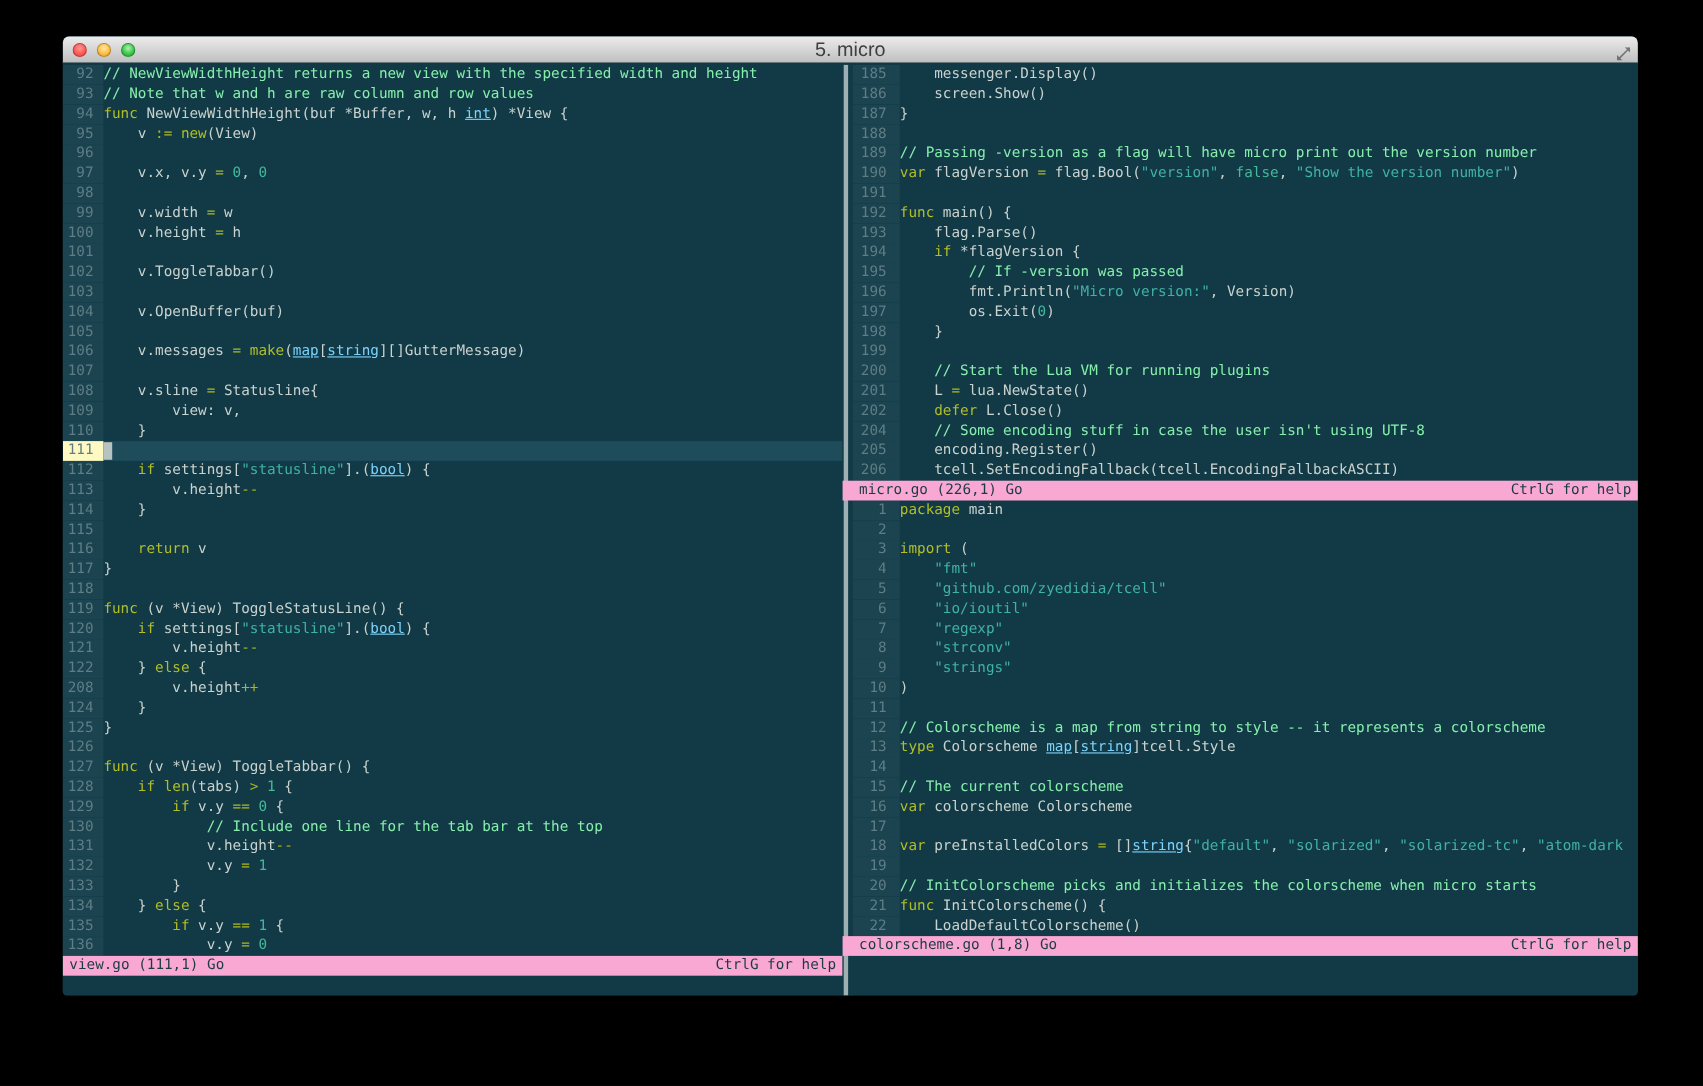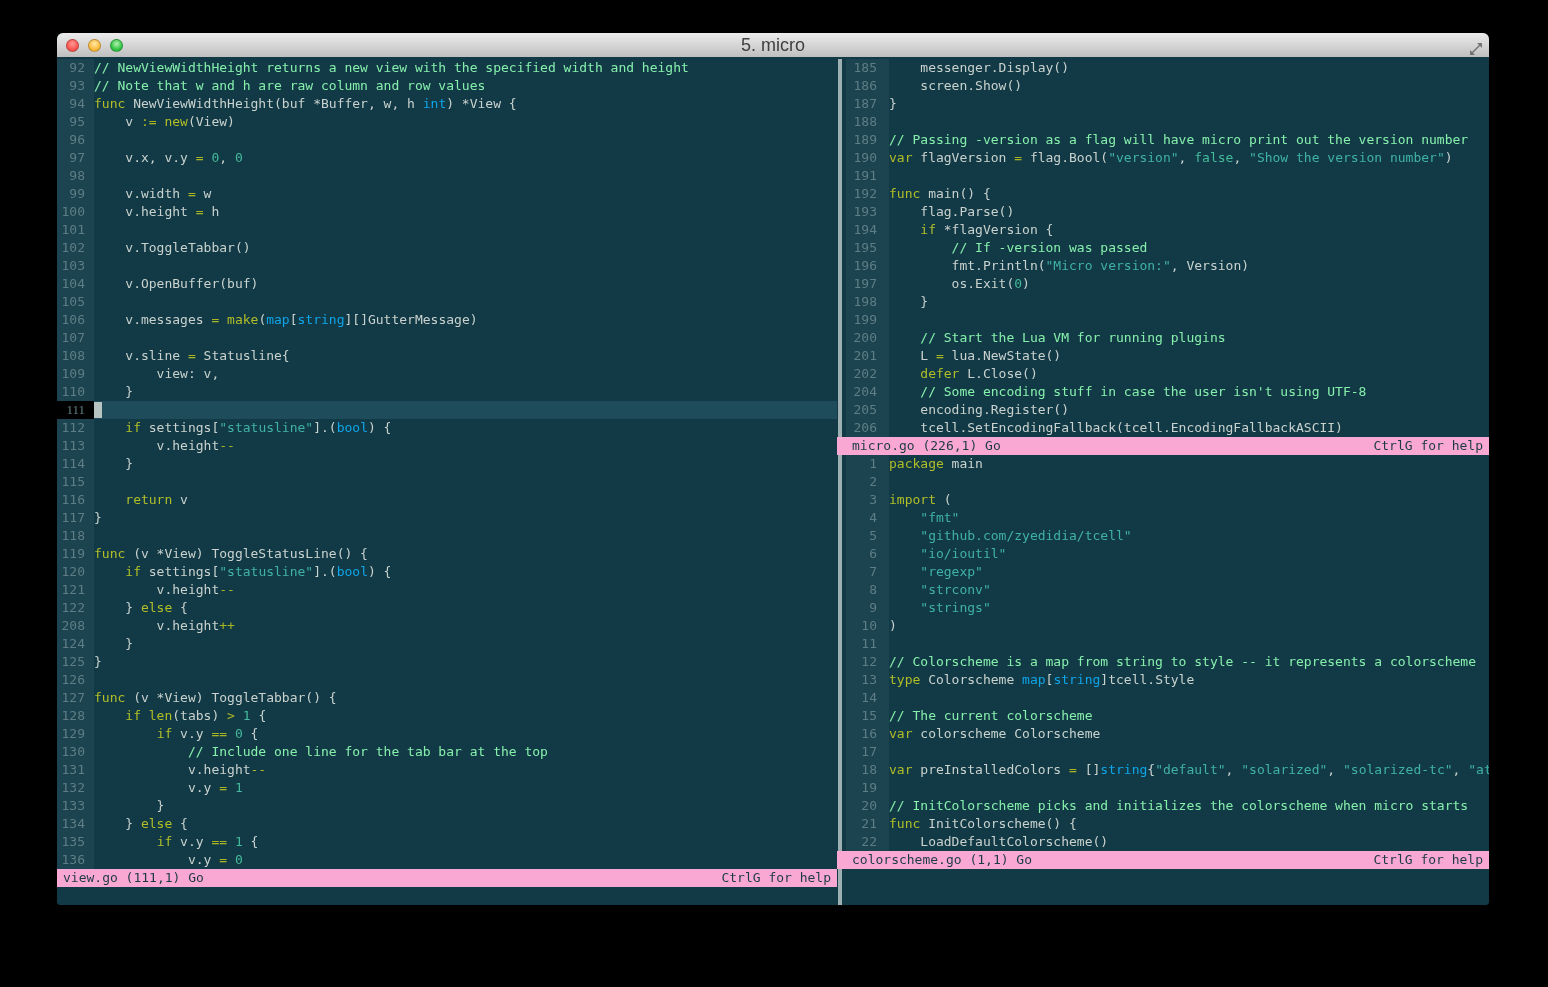--- a/index.html
+++ b/index.html
@@ -24,39 +24,39 @@
   .tl.grn{background:radial-gradient(circle at 50% 35%,#b6f0b0,#33c748 60%,#27a437);}
   #resize-glyph{position:absolute;right:7px;top:6px;opacity:.75;}
   
   #term{
     position:absolute;top:24px;left:0;right:0;bottom:0;
     background:#123a46;
     font-family:"DejaVu Sans Mono","Liberation Mono",monospace;
     font-size:13px;line-height:18px;
   }
   #main{display:flex;height:846px;padding-top:2px;box-sizing:content-box;}
-  #pane-left{width:780px;flex:none;display:flex;flex-direction:column;}
+  #pane-left{width:709px;flex:none;display:flex;flex-direction:column;}
   #divider{width:9px;flex:none;position:relative;background:#123a46;}
   #divider::before{content:'';position:absolute;left:1px;top:0;bottom:0;width:4px;background:#9eb0b2;}
   #right-col{flex:1;display:flex;flex-direction:column;min-width:0;}
   .codebody{overflow:hidden;}
   .row{height:18px;display:flex;white-space:pre;overflow:hidden;}
   .row.cur{background:#1e4c5a;}
   .gut{flex:none;text-align:right;color:#5f7d85;background:#1b4450;box-sizing:border-box;}
   #pane-left .gut{width:37px;padding-right:9px;}
   #right-col .gut{width:43px;padding-right:12px;}
-  .row.cur .gut{background:#000000;font-family:Liberation Serif, serif;}
+  .row.cur .gut{background:#fef9c3;}
   .code{flex:1;color:#c9d2ce;overflow:hidden;}
   .cursor{flex:none;width:8px;height:16px;margin-top:1px;background:#b6c3c1;}
   
   .tp{color:#c9d2ce;}
   .tc{color:#86efac;}
   .tk{color:#b1be27;}
   .to{color:#a9b621;}
-  .tt{color:#0ea5e9;}
+  .tt{color:#7dd3fc;text-decoration:underline;}
   .ts{color:#40b1a8;}
   .tn{color:#44ba9b;}
   
   .sbar{
     height:18px;flex:none;background:#f9a8d4;color:#1c3a44;
     display:flex;justify-content:space-between;
     padding:0 6px;line-height:18px;white-space:pre;overflow:hidden;
   }
   #right-col .sbar{margin-left:-9px;padding-left:15px;position:relative;z-index:2;}
 </style>
@@ -187,21 +187,21 @@
               <div class="row"><span class="gut">15</span><span class="code"><span class="tc">// The current colorscheme</span></span></div>
               <div class="row"><span class="gut">16</span><span class="code"><span class="tk">var</span><span class="tp"> colorscheme Colorscheme</span></span></div>
               <div class="row"><span class="gut">17</span><span class="code"></span></div>
               <div class="row"><span class="gut">18</span><span class="code"><span class="tk">var</span><span class="tp"> preInstalledColors </span><span class="to">=</span><span class="tp"> []</span><span class="tt">string</span><span class="tp">{</span><span class="ts">"default"</span><span class="tp">, </span><span class="ts">"solarized"</span><span class="tp">, </span><span class="ts">"solarized-tc"</span><span class="tp">, </span><span class="ts">"atom-dark</span></span></div>
               <div class="row"><span class="gut">19</span><span class="code"></span></div>
               <div class="row"><span class="gut">20</span><span class="code"><span class="tc">// InitColorscheme picks and initializes the colorscheme when micro starts</span></span></div>
               <div class="row"><span class="gut">21</span><span class="code"><span class="tk">func</span><span class="tp"> InitColorscheme() {</span></span></div>
               <div class="row"><span class="gut">22</span><span class="code"><span class="tp">    LoadDefaultColorscheme()</span></span></div>
             </div>
           <div class="sbar">
-            <span>colorscheme.go (1,1) Go</span>
+            <span>colorscheme.go (1,8) Go</span>
             <span>CtrlG for help</span>
           </div>
         </div>
       </div>
     </div>
 
   </div>
 </div>
 
 </body></html>

